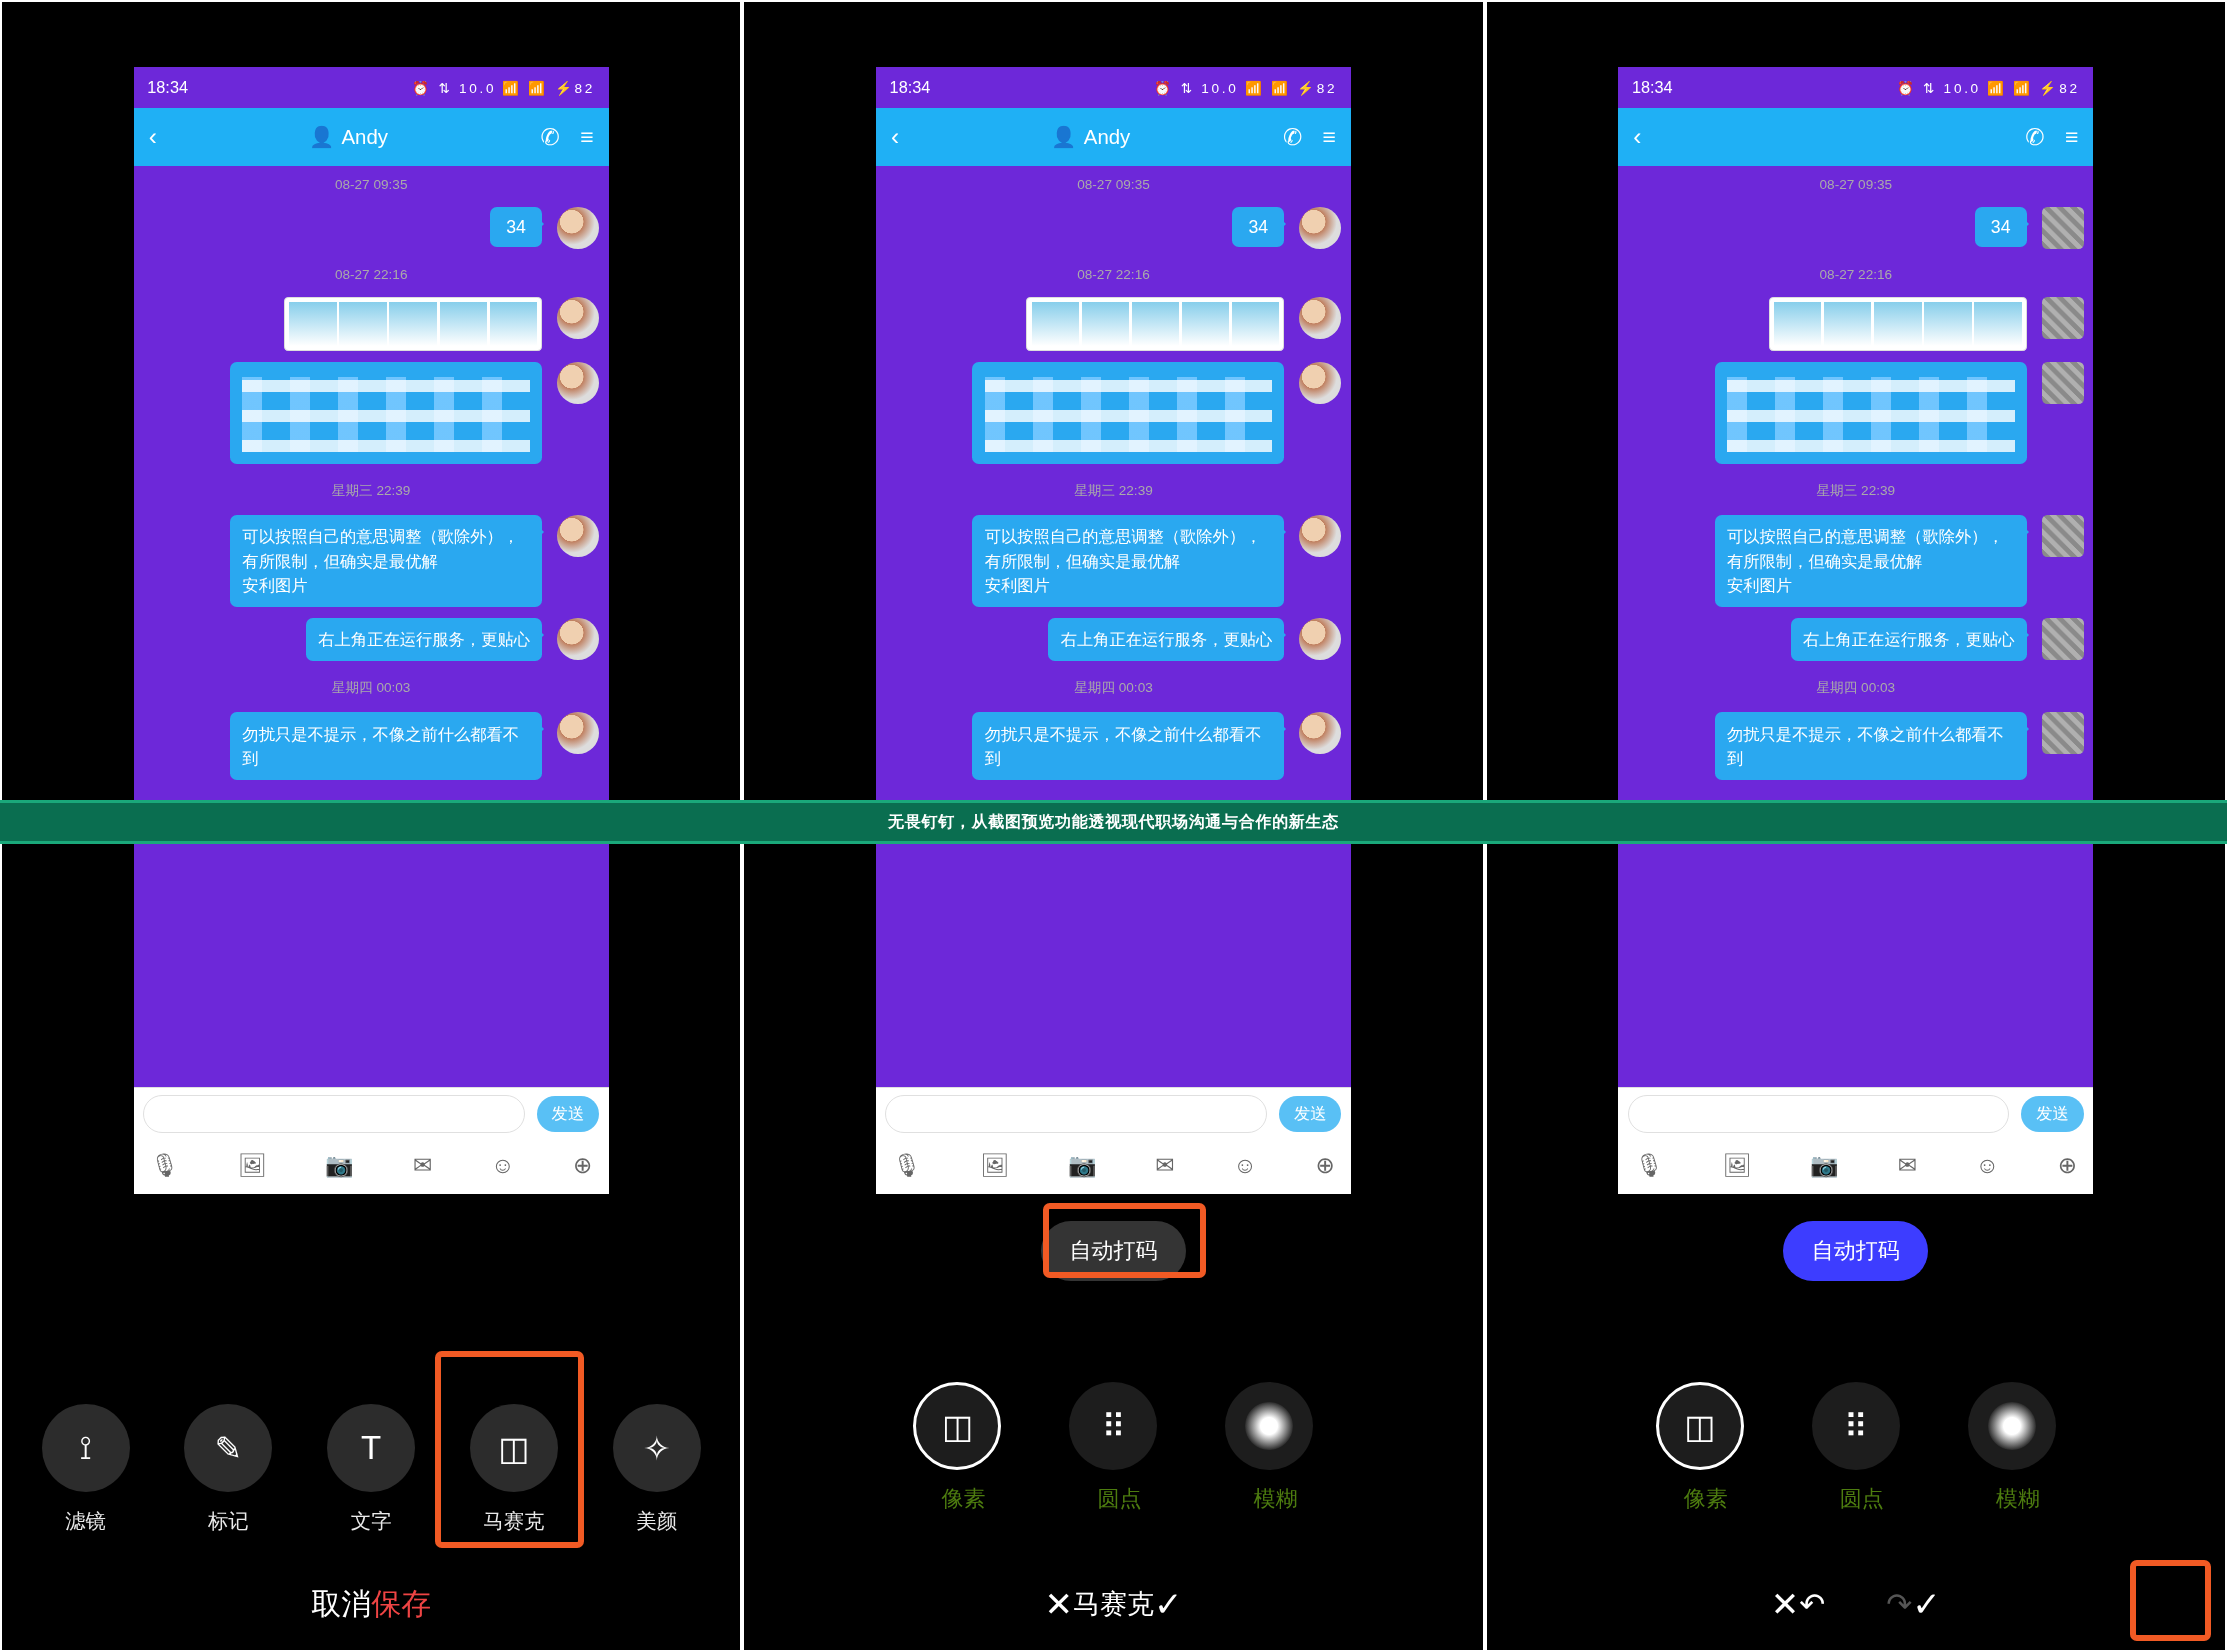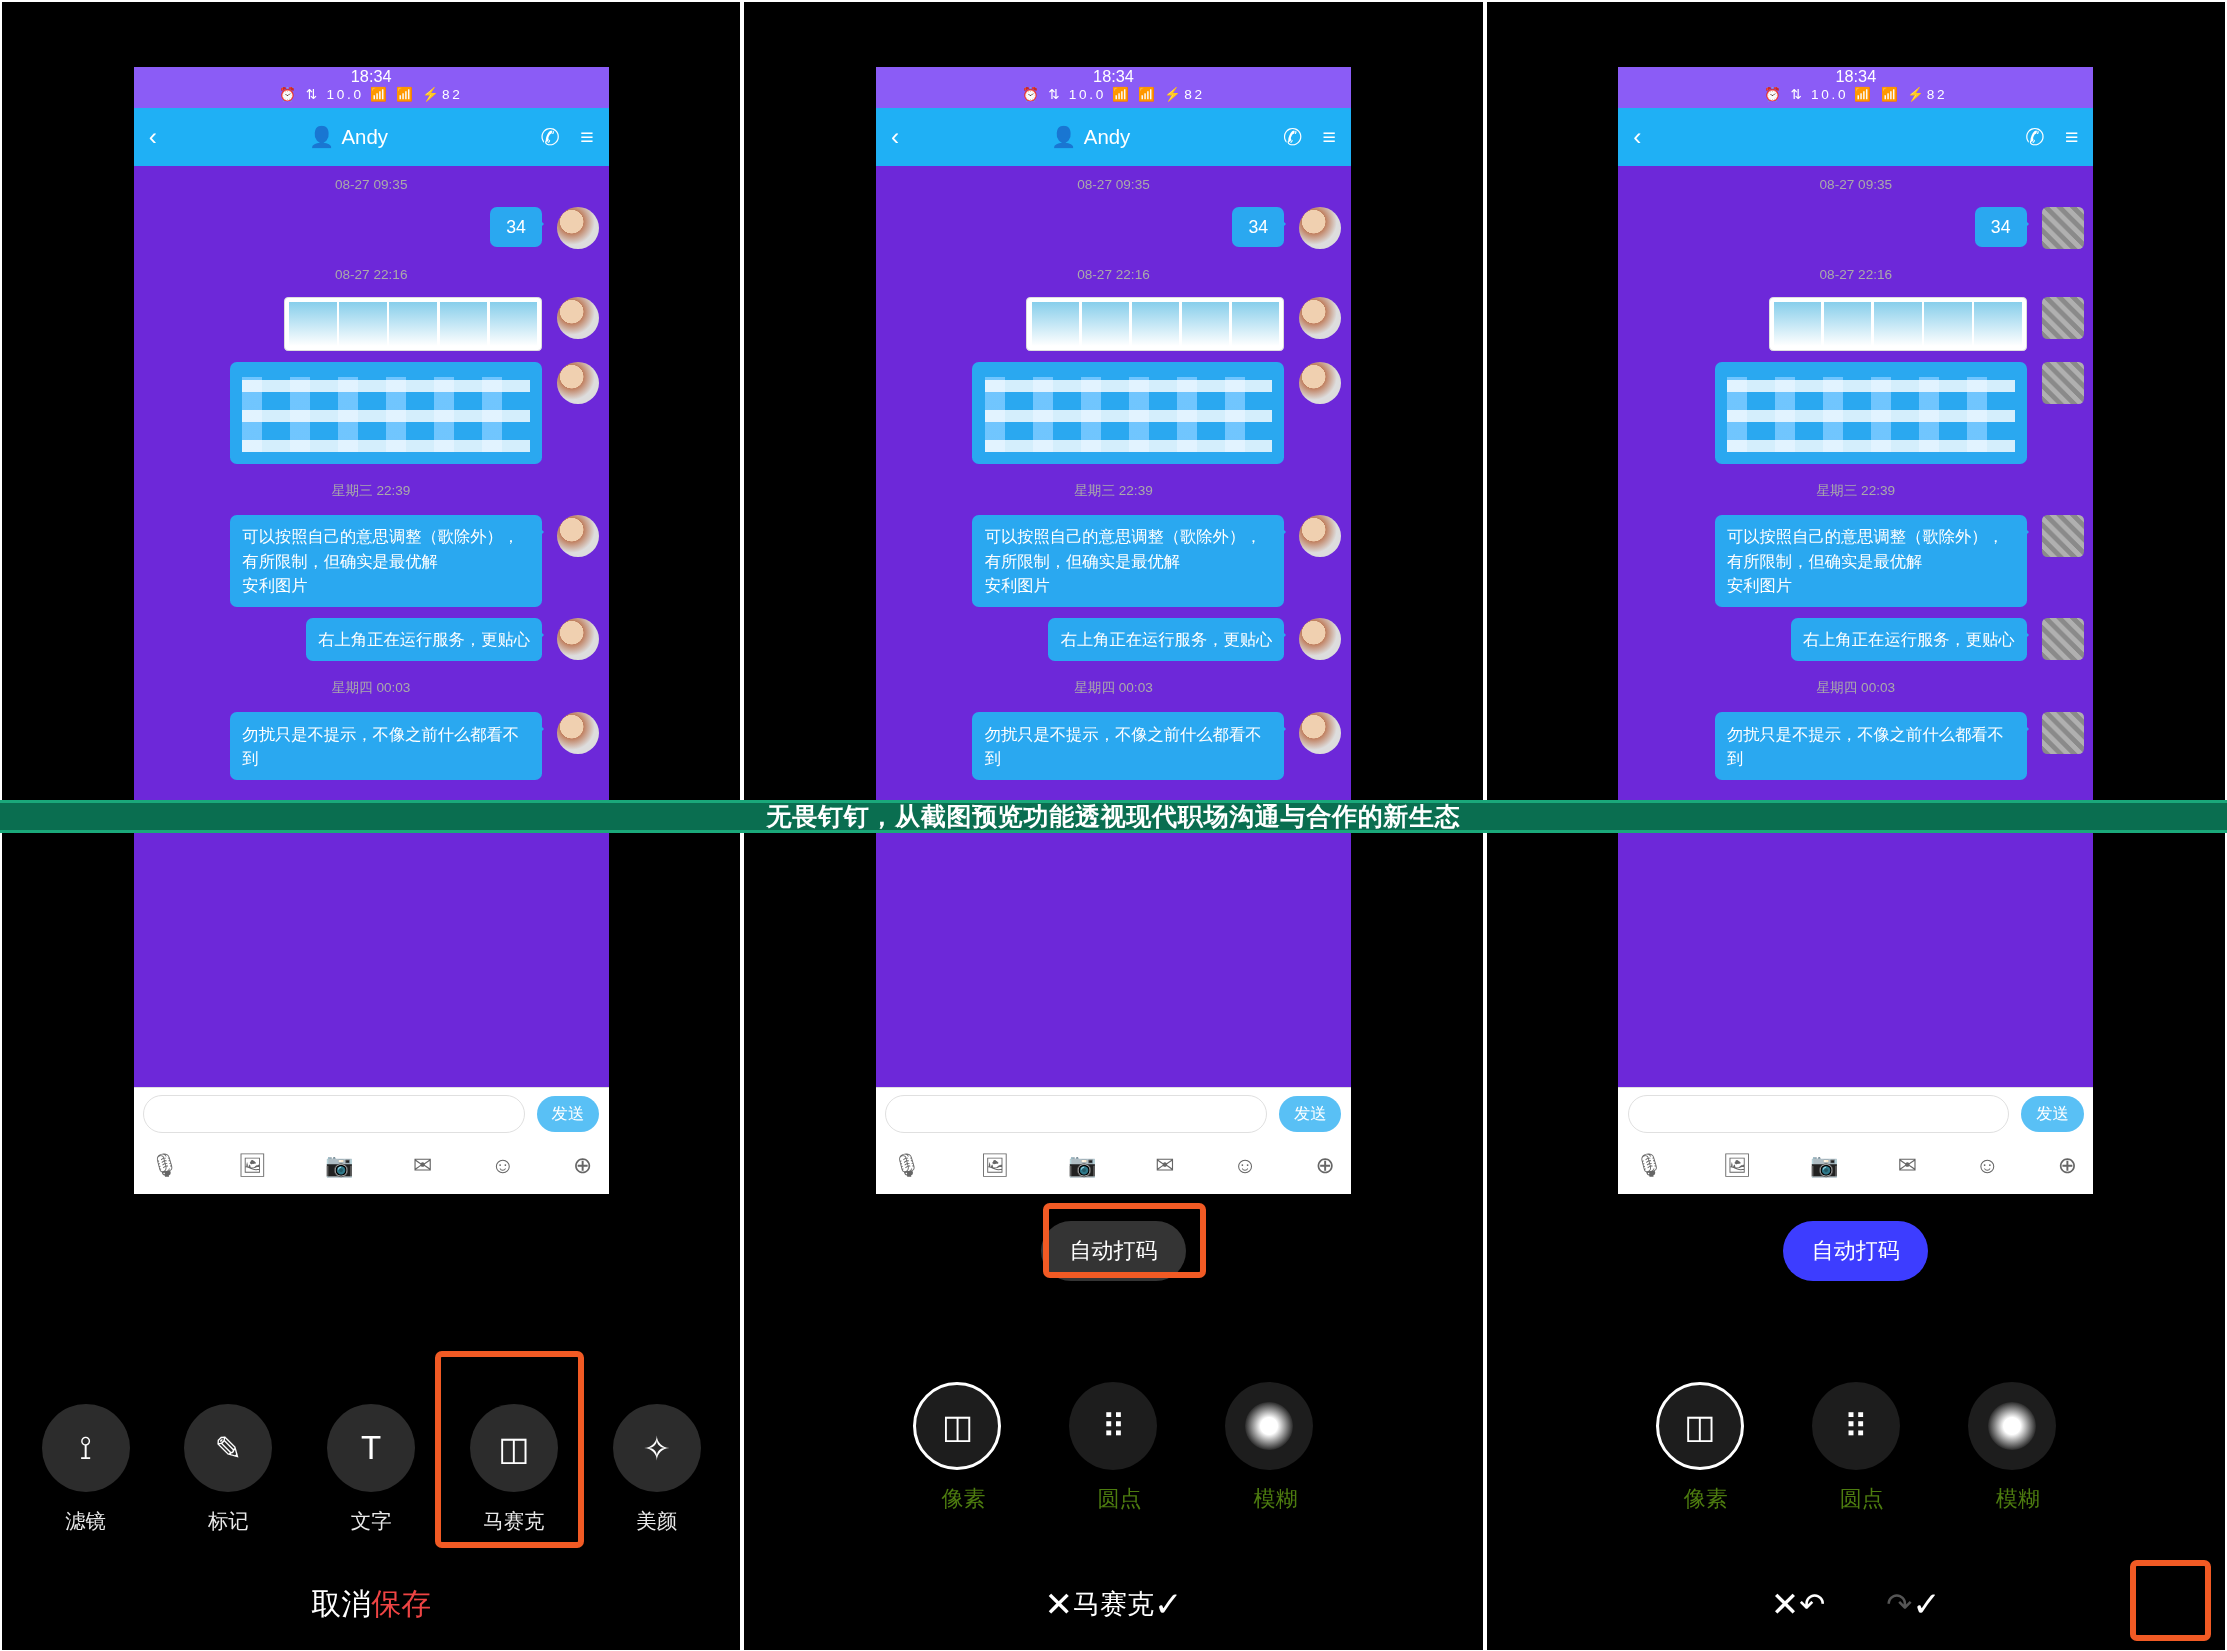--- a/index.html
+++ b/index.html
@@ -1,21 +1,21 @@
 <!DOCTYPE html>
 <html style="font-size:11px"><head>
 <meta charset="utf-8">
 <style>
   * { margin:0; padding:0; box-sizing:border-box; }
   body { background:#000; font-family:"Microsoft YaHei",Arial,sans-serif; width:2227px; height:1652px; position:relative; }
   .triptych { display:flex; width:100%; height:100%; }
   .panel { flex:1; border:2px solid #fff; background:#000; position:relative; display:flex; flex-direction:column; align-items:center; }
   
   .phone { background:#f5f5f5; width:475px; height:1127px; margin-top:65px; display:flex; flex-direction:column; font-size:16.3px; }
-  .statusbar { background:#8b5cf6; height:41px; display:flex; align-items:center; padding:0 13.6px; color:#fff; font-size:16.3px;flex-direction:column; }
+  .statusbar { background:#6d28d9; height:41px; display:flex; align-items:center; justify-content:space-between; padding:0 13.6px; color:#fff; font-size:16.3px; }
   .statusbar .sicons { letter-spacing:2.7px; font-size:13.6px; }
   .chathdr { background:#1fb0f5; height:58px; display:flex; align-items:center; justify-content:space-between; padding:0 15px; color:#fff; }
   .chathdr .back { font-size:24.4px; }
   .chathdr .title { font-size:20.4px; display:flex; align-items:center; gap:6.8px; }
   .chathdr .rgt { display:flex; gap:20.4px; font-size:23px; }
   .chatbody { flex:1; background:#6d28d9; overflow:hidden; position:relative; }
   .ts { text-align:center; color:#aaa; font-size:13.6px; padding:11px 0; }
   .row { display:flex; justify-content:flex-end; align-items:flex-start; padding:4.1px 9.5px 6.8px; gap:15px; }
   .bubble { background:#2aa8f0; color:#fff; border-radius:6.8px; padding:9.5px 12.2px; max-width:312px; font-size:16.3px; line-height:1.5; position:relative; }
   .bubble::after { content:""; position:absolute; right:-6.8px; top:12.2px; border:5.4px solid transparent; border-left-color:#2aa8f0; }
@@ -51,21 +51,21 @@
   .blurball { width:48px; height:48px; border-radius:50%; background:radial-gradient(circle,#fff 0%,#fff 25%,#000 80%); }
   .bottombar { position:absolute; bottom:0; left:0; right:0; height:92px; display:flex; align-items:center; justify-content:center; padding:0 31px; }
   .bb-txt { color:#fff; font-size:30px; }
   .bb-dim { color:#ef4444; font-size:30px; }
   .bb-ico { color:#fff; font-size:34px; }
   .bb-mid { color:#fff; font-size:27px; }
   .undo-redo { display:flex; gap:61px; font-size:31px; }
   .undo-redo .en { color:#fff; }
   .undo-redo .dis { color:#555; }
   
-  .banner { position:absolute; left:0; right:0; top:800px; height:33px; background:linear-gradient(#0a6e50,#0a6e50); border-top:3.4px solid #1aa87a; border-bottom:3.4px solid #1aa87a; display:flex; align-items:center; justify-content:center; color:#fff; font-size:25px; font-weight:bold; letter-spacing:0.7px; z-index:50; }
+  .banner { position:absolute; left:0; right:0; top:800px; height:44px; background:linear-gradient(#0a6e50,#0a6e50); border-top:3.4px solid #1aa87a; border-bottom:3.4px solid #1aa87a; display:flex; align-items:center; justify-content:center; color:#fff; font-size:16px; font-weight:bold; letter-spacing:0.7px; z-index:50; }
 </style>
 </head>
 <body>
 
 <div class="banner">
   <span>无畏钉钉，从截图预览功能透视现代职场沟通与合作的新生态</span>
 </div>
 
 <div class="triptych">
 

